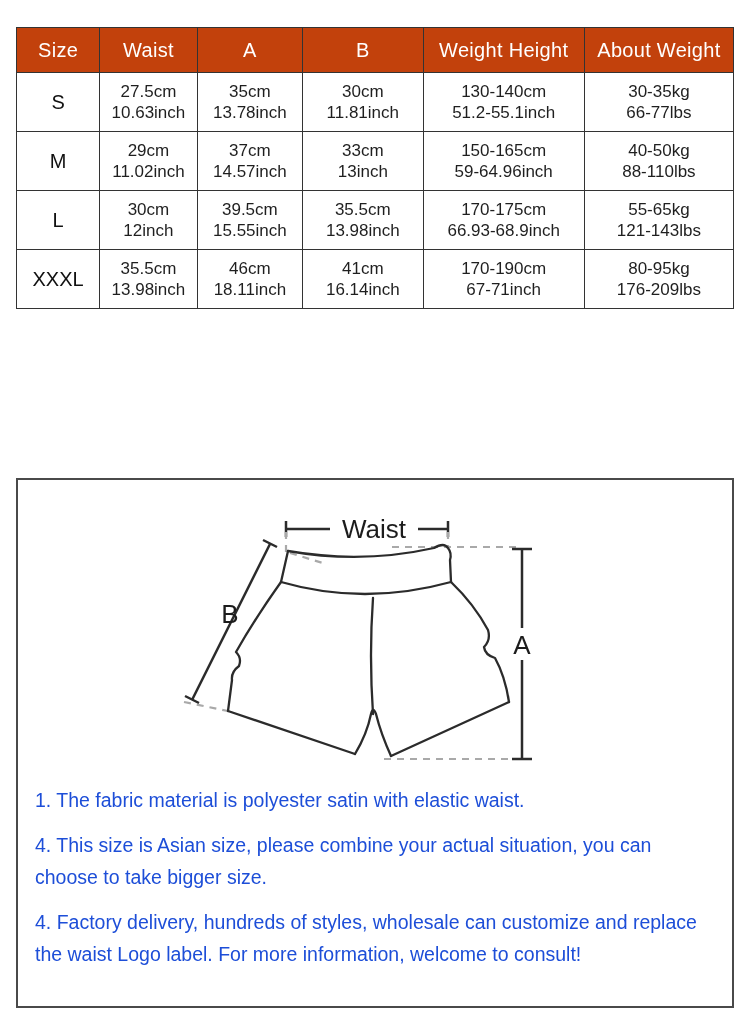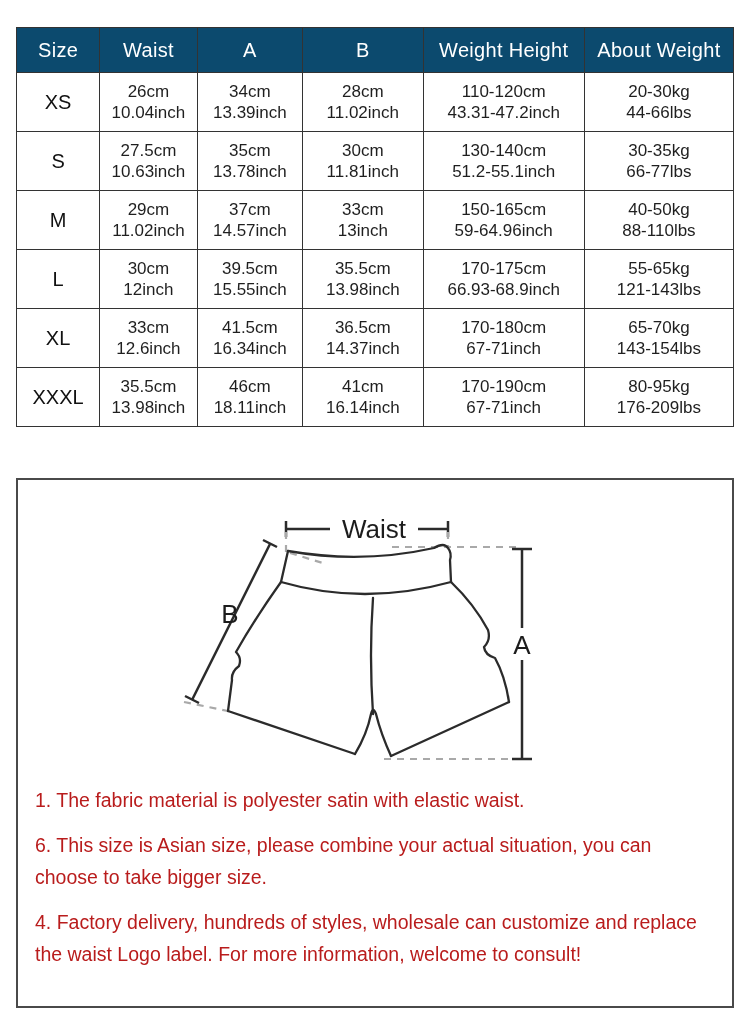--- a/index.html
+++ b/index.html
@@ -1,29 +1,29 @@
 <!DOCTYPE html>
 <html><head>
 <meta charset="utf-8">
 <style>
   html,body{margin:0;padding:0;background:#ffffff;}
   body{width:750px;height:1020px;position:relative;font-family:"Liberation Sans",sans-serif;color:#1a1a1a;}
 
   
   .size-table{position:absolute;top:27px;left:16px;width:718px;border-collapse:collapse;table-layout:fixed;}
   .size-table th,.size-table td{border:1.6px solid #333333;text-align:center;vertical-align:middle;padding:0;}
-  .size-table thead th{background:#0c4a6e;color:#ffffff;font-size:20px;font-weight:400;height:44px;letter-spacing:.3px;}
+  .size-table thead th{background:#c2410c;color:#ffffff;font-size:20px;font-weight:400;height:44px;letter-spacing:.3px;}
   .size-table tbody td{height:58px;font-size:17px;line-height:21px;color:#1f1f1f;}
   .size-table tbody td.size-col{font-size:20px;font-weight:500;color:#111;}
 
   
   .info-box{position:absolute;top:478px;left:16px;width:714px;height:526px;border:2px solid #4a4a4a;background:#fff;}
   .diagram-svg{display:block;width:714px;height:300px;}
   .notes{margin:4px 0 0 0;padding:0 16px 0 17px;}
-  .notes p{margin:0 0 13px 0;font-size:19.5px;line-height:32px;color:#b91c1c;}
+  .notes p{margin:0 0 13px 0;font-size:19.5px;line-height:32px;color:#1d4ed8;}
 </style>
 </head>
 <body>
 
 <table class="size-table">
   <colgroup>
     <col style="width:11.6%">
       <col style="width:13.6%">
       <col style="width:14.7%">
     <col style="width:16.8%">
@@ -35,28 +35,20 @@
       <th>Size</th>
       <th>Waist</th>
       <th>A</th>
       <th>B</th>
       <th>Weight Height</th>
       <th>About Weight</th>
     </tr>
   </thead>
   <tbody>
       <tr>
-        <td class="size-col">XS</td>
-        <td>26cm<br>10.04inch</td>
-        <td>34cm<br>13.39inch</td>
-        <td>28cm<br>11.02inch</td>
-        <td>110-120cm<br>43.31-47.2inch</td>
-        <td>20-30kg<br>44-66lbs</td>
-      </tr>
-      <tr>
         <td class="size-col">S</td>
         <td>27.5cm<br>10.63inch</td>
         <td>35cm<br>13.78inch</td>
         <td>30cm<br>11.81inch</td>
         <td>130-140cm<br>51.2-55.1inch</td>
         <td>30-35kg<br>66-77lbs</td>
       </tr>
       <tr>
         <td class="size-col">M</td>
         <td>29cm<br>11.02inch</td>
@@ -65,28 +57,20 @@
         <td>150-165cm<br>59-64.96inch</td>
         <td>40-50kg<br>88-110lbs</td>
       </tr>
       <tr>
         <td class="size-col">L</td>
         <td>30cm<br>12inch</td>
         <td>39.5cm<br>15.55inch</td>
         <td>35.5cm<br>13.98inch</td>
         <td>170-175cm<br>66.93-68.9inch</td>
         <td>55-65kg<br>121-143lbs</td>
-      </tr>
-      <tr>
-        <td class="size-col">XL</td>
-        <td>33cm<br>12.6inch</td>
-        <td>41.5cm<br>16.34inch</td>
-        <td>36.5cm<br>14.37inch</td>
-        <td>170-180cm<br>67-71inch</td>
-        <td>65-70kg<br>143-154lbs</td>
       </tr>
       <tr>
         <td class="size-col">XXXL</td>
         <td>35.5cm<br>13.98inch</td>
         <td>46cm<br>18.11inch</td>
         <td>41cm<br>16.14inch</td>
         <td>170-190cm<br>67-71inch</td>
         <td>80-95kg<br>176-209lbs</td>
       </tr>
     </tbody>
@@ -141,16 +125,16 @@
 
       <path d="M373,276 L491,222"></path>
       <path d="M491,222 Q487,196 477,178 Q467,175 466,167 Q473,160 470,150 Q456,124 433,102"></path>
 
       <path d="M355,118 Q351,175 355,234"></path>
     </g>
   </svg>
 
   <div class="notes">
       <p>1. The fabric material is polyester satin with elastic waist.</p>
-      <p>6. This size is Asian size, please combine your actual situation, you can choose to take bigger size.</p>
+      <p>4. This size is Asian size, please combine your actual situation, you can choose to take bigger size.</p>
       <p>4. Factory delivery, hundreds of styles, wholesale can customize and replace the waist Logo label. For more information, welcome to consult!</p>
     </div>
 </div>
 
 </body></html>

